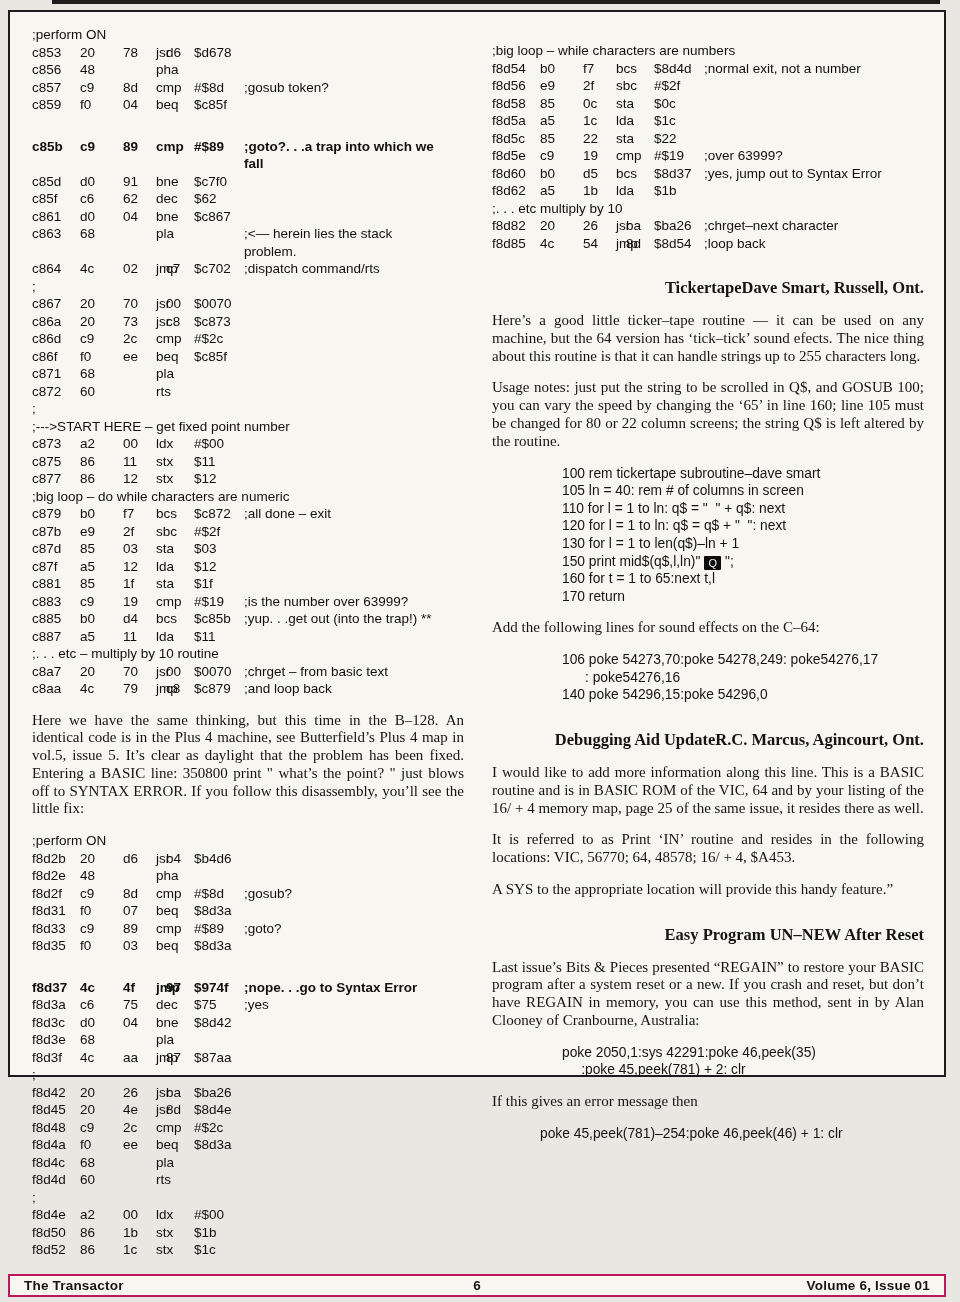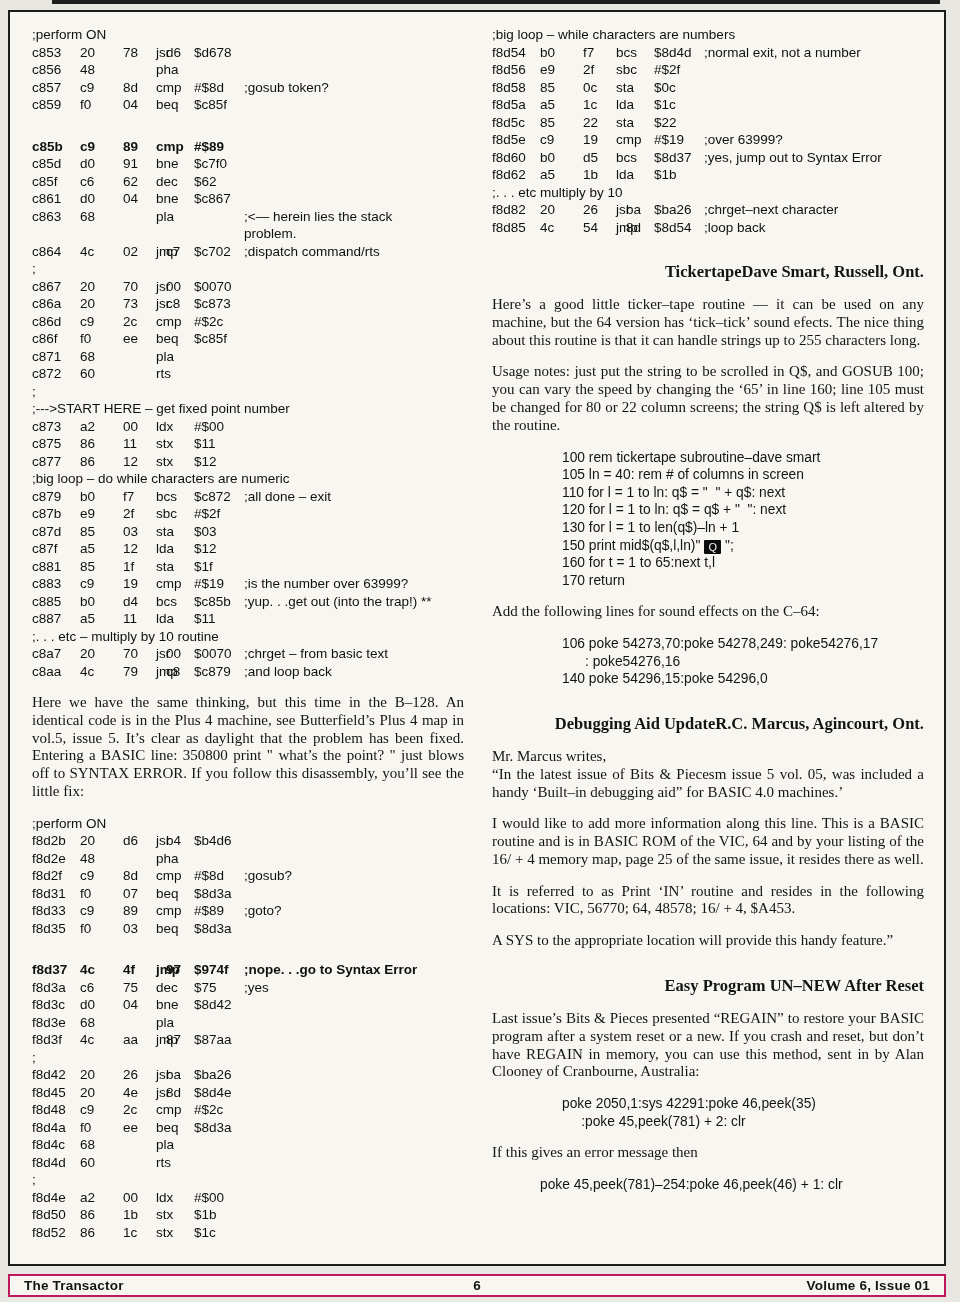--- a/index.html
+++ b/index.html
@@ -5,21 +5,21 @@
   html,body{margin:0;padding:0;}
   body{
     width:960px;height:1302px;position:relative;
     background:#e9e7e2;
     font-family:"Liberation Sans",sans-serif;
     color:#141414;
     overflow:hidden;
   }
   .scan-strip{position:absolute;top:0;left:52px;width:888px;height:4px;background:#1e1e1e;}
   .page{
-    position:absolute;top:10px;left:8px;width:938px;height:1256px;
+    position:absolute;top:10px;left:8px;width:938px;height:1067px;
     background:#f8f6f1;border:2px solid #1c1c1c;box-sizing:border-box;
     padding:14px 20px 0 22px;
   }
   .cols{display:flex;gap:28px;}
   .col{width:50%;min-width:0;}
 
   
   .asm{font-size:13.5px;line-height:17.5px;color:#101010;margin:0 0 6px 0;}
   .asm-comment{white-space:pre-line;}
   .asm-row{display:flex;}
@@ -115,20 +115,22 @@
             <span class="a-cmt"></span>
           </div>
           <div class="asm-row bold">
             <span class="a-addr">c85b</span>
             <span class="a-bytes">
               <span class="a-byte">c9</span>
               <span class="a-byte">89</span>
             </span>
             <span class="a-op">cmp</span>
             <span class="a-arg">#$89</span>
+            <span class="a-cmt">;goto?. . .a trap into which we
+fall</span>
           </div>
           <div class="asm-row">
             <span class="a-addr">c85d</span>
             <span class="a-bytes">
               <span class="a-byte">d0</span>
               <span class="a-byte">91</span>
             </span>
             <span class="a-op">bne</span>
             <span class="a-arg">$c7f0</span>
             <span class="a-cmt"></span>
@@ -574,21 +576,21 @@
               <span class="a-byte">86</span>
               <span class="a-byte">1c</span>
             </span>
             <span class="a-op">stx</span>
             <span class="a-arg">$1c</span>
             <span class="a-cmt"></span>
           </div>
         </div>
       </div>
     <div class="col" id="col-right">
-        <div class="asm" style="margin-top: 0px;">
+        <div class="asm" style="margin-top: 16px;">
           <div class="asm-comment">;big loop – while characters are numbers</div>
           <div class="asm-row">
             <span class="a-addr">f8d54</span>
             <span class="a-bytes">
               <span class="a-byte">b0</span>
               <span class="a-byte">f7</span>
             </span>
             <span class="a-op">bcs</span>
             <span class="a-arg">$8d4d</span>
             <span class="a-cmt">;normal exit, not a number</span>
@@ -706,22 +708,20 @@
         <div class="para">Add the following lines for sound effects on the C–64:</div>
         <div class="codeblock">
           <div class="code-line">106 poke 54273,70:poke 54278,249: poke54276,17</div>
           <div class="code-line">      : poke54276,16</div>
           <div class="code-line">140 poke 54296,15:poke 54296,0</div>
         </div>
         <div class="heading">
           <span class="h-left">Debugging Aid Update</span>
           <span class="h-right">R.C. Marcus, Agincourt, Ont.</span>
         </div>
-        <div class="para">Mr. Marcus writes,
-“In the latest issue of Bits &amp; Piecesm issue 5 vol. 05, was included a handy ‘Built–in debugging aid” for BASIC 4.0 machines.’</div>
         <div class="para">I would like to add more information along this line. This is a BASIC routine and is in BASIC ROM of the VIC, 64 and by your listing of the 16/ + 4 memory map, page 25 of the same issue, it resides there as well.</div>
         <div class="para">It is referred to as Print ‘IN’ routine and resides in the following locations: VIC, 56770; 64, 48578; 16/ + 4, $A453.</div>
         <div class="para">A SYS to the appropriate location will provide this handy feature.”</div>
         <div class="heading">
           <span class="h-left">Easy Program UN–NEW After Reset</span>
           <span class="h-right"></span>
         </div>
         <div class="para">Last issue’s Bits &amp; Pieces presented “REGAIN” to restore your BASIC program after a system reset or a new. If you crash and reset, but don’t have REGAIN in memory, you can use this method, sent in by Alan Clooney of Cranbourne, Australia:</div>
         <div class="codeblock">
           <div class="code-line">poke 2050,1:sys 42291:poke 46,peek(35)</div>

